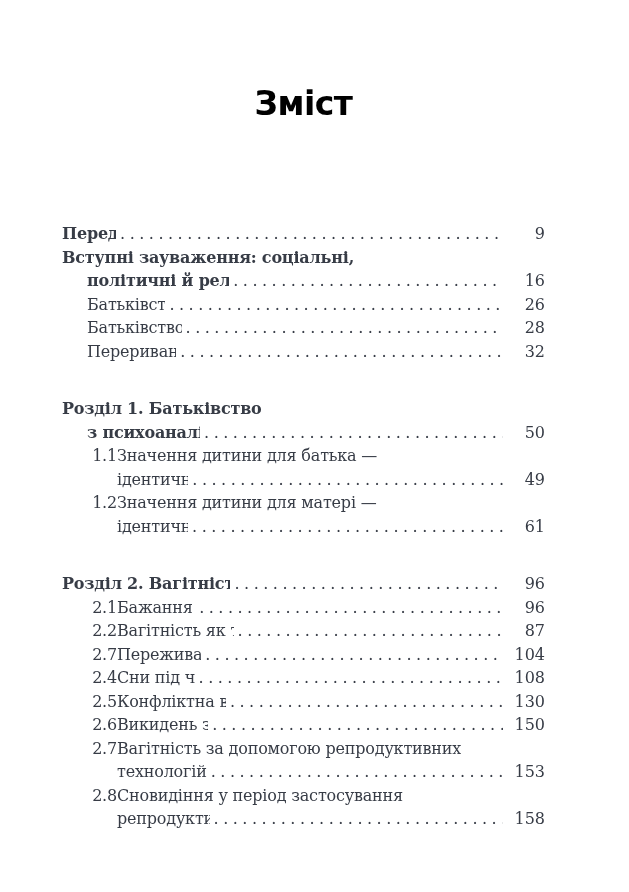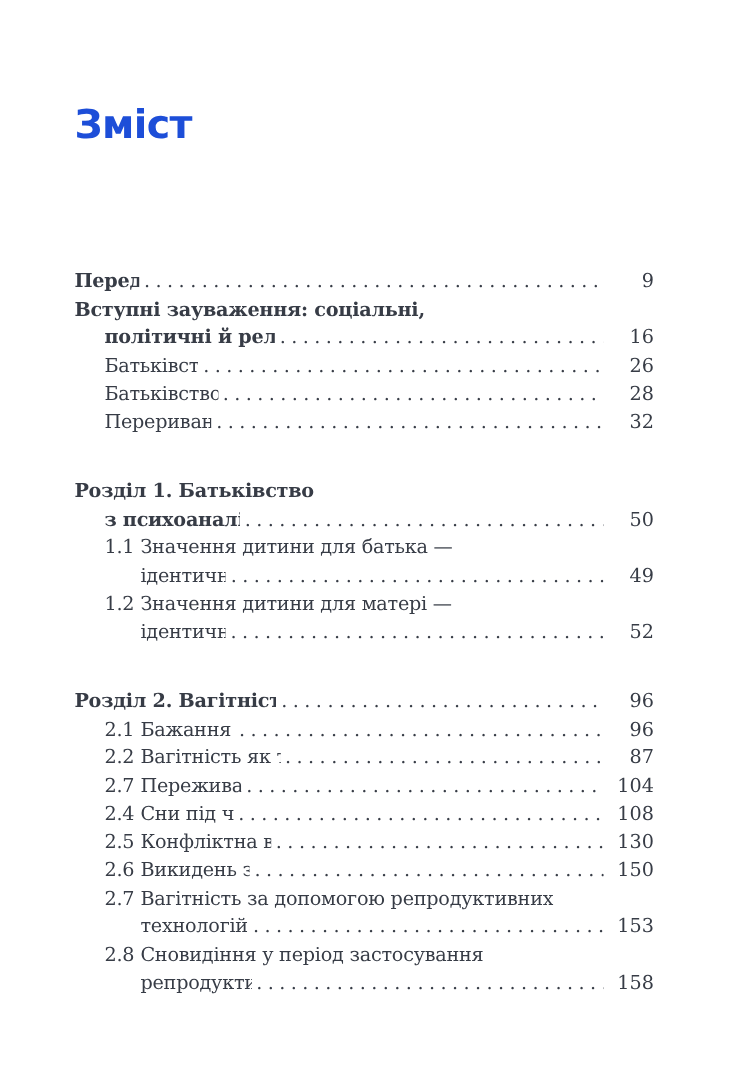--- a/index.html
+++ b/index.html
@@ -13,36 +13,37 @@
     overflow: hidden;
     font-family: "DejaVu Serif", "Liberation Serif", serif;
     color: #373c46;
   }
   .title {
     margin: 0 0 100px 0;
     font-family: "DejaVu Sans", "Liberation Sans", sans-serif;
     font-size: 33px;
     line-height: 36px;
     font-weight: 700;
-    color: #1d4ed8;
+    color: #000000;
     letter-spacing: -0.5px;
+    text-align: center;
   }
   .toc { font-size: 16px; letter-spacing: -0.2px; }
   .toc-section + .toc-section { margin-top: 34px; }
   .toc-row {
     display: flex;
     align-items: baseline;
     line-height: 23.5px;
     white-space: nowrap;
   }
   .indent-1 { padding-left: 25px; }
   .indent-2 { padding-left: 55px; }
   .toc-row.bold .entry-title,
   .toc-row.bold .entry-number { font-weight: 700; }
-  .entry-number { flex: 0 0 30px; }
+  .entry-number { flex: 0 0 30px; text-align: right; }
   .entry-title { flex: 0 1 auto; overflow: hidden; }
   .leader {
     flex: 1 1 auto;
     min-width: 6px;
     overflow: hidden;
     margin: 0 2px 0 4px;
     font-weight: 400;
     letter-spacing: 0;
   }
   .leader::after {
@@ -110,21 +111,21 @@
           <span class="leader"></span>
           <span class="page-num">49</span>
         </div>
         <div class="toc-row indent-1">
           <span class="entry-number">1.2</span>
           <span class="entry-title">Значення дитини для матері —</span>
         </div>
         <div class="toc-row indent-2">
           <span class="entry-title">ідентичність матері</span>
           <span class="leader"></span>
-          <span class="page-num">52</span>
+          <span class="page-num">61</span>
         </div>
       </section>
       <section class="toc-section">
         <div class="toc-row indent-0 bold">
           <span class="entry-title">Розділ 2. Вагітність — підготовка до батьківства</span>
           <span class="leader"></span>
           <span class="page-num">96</span>
         </div>
         <div class="toc-row indent-1">
           <span class="entry-number">2.1</span>

